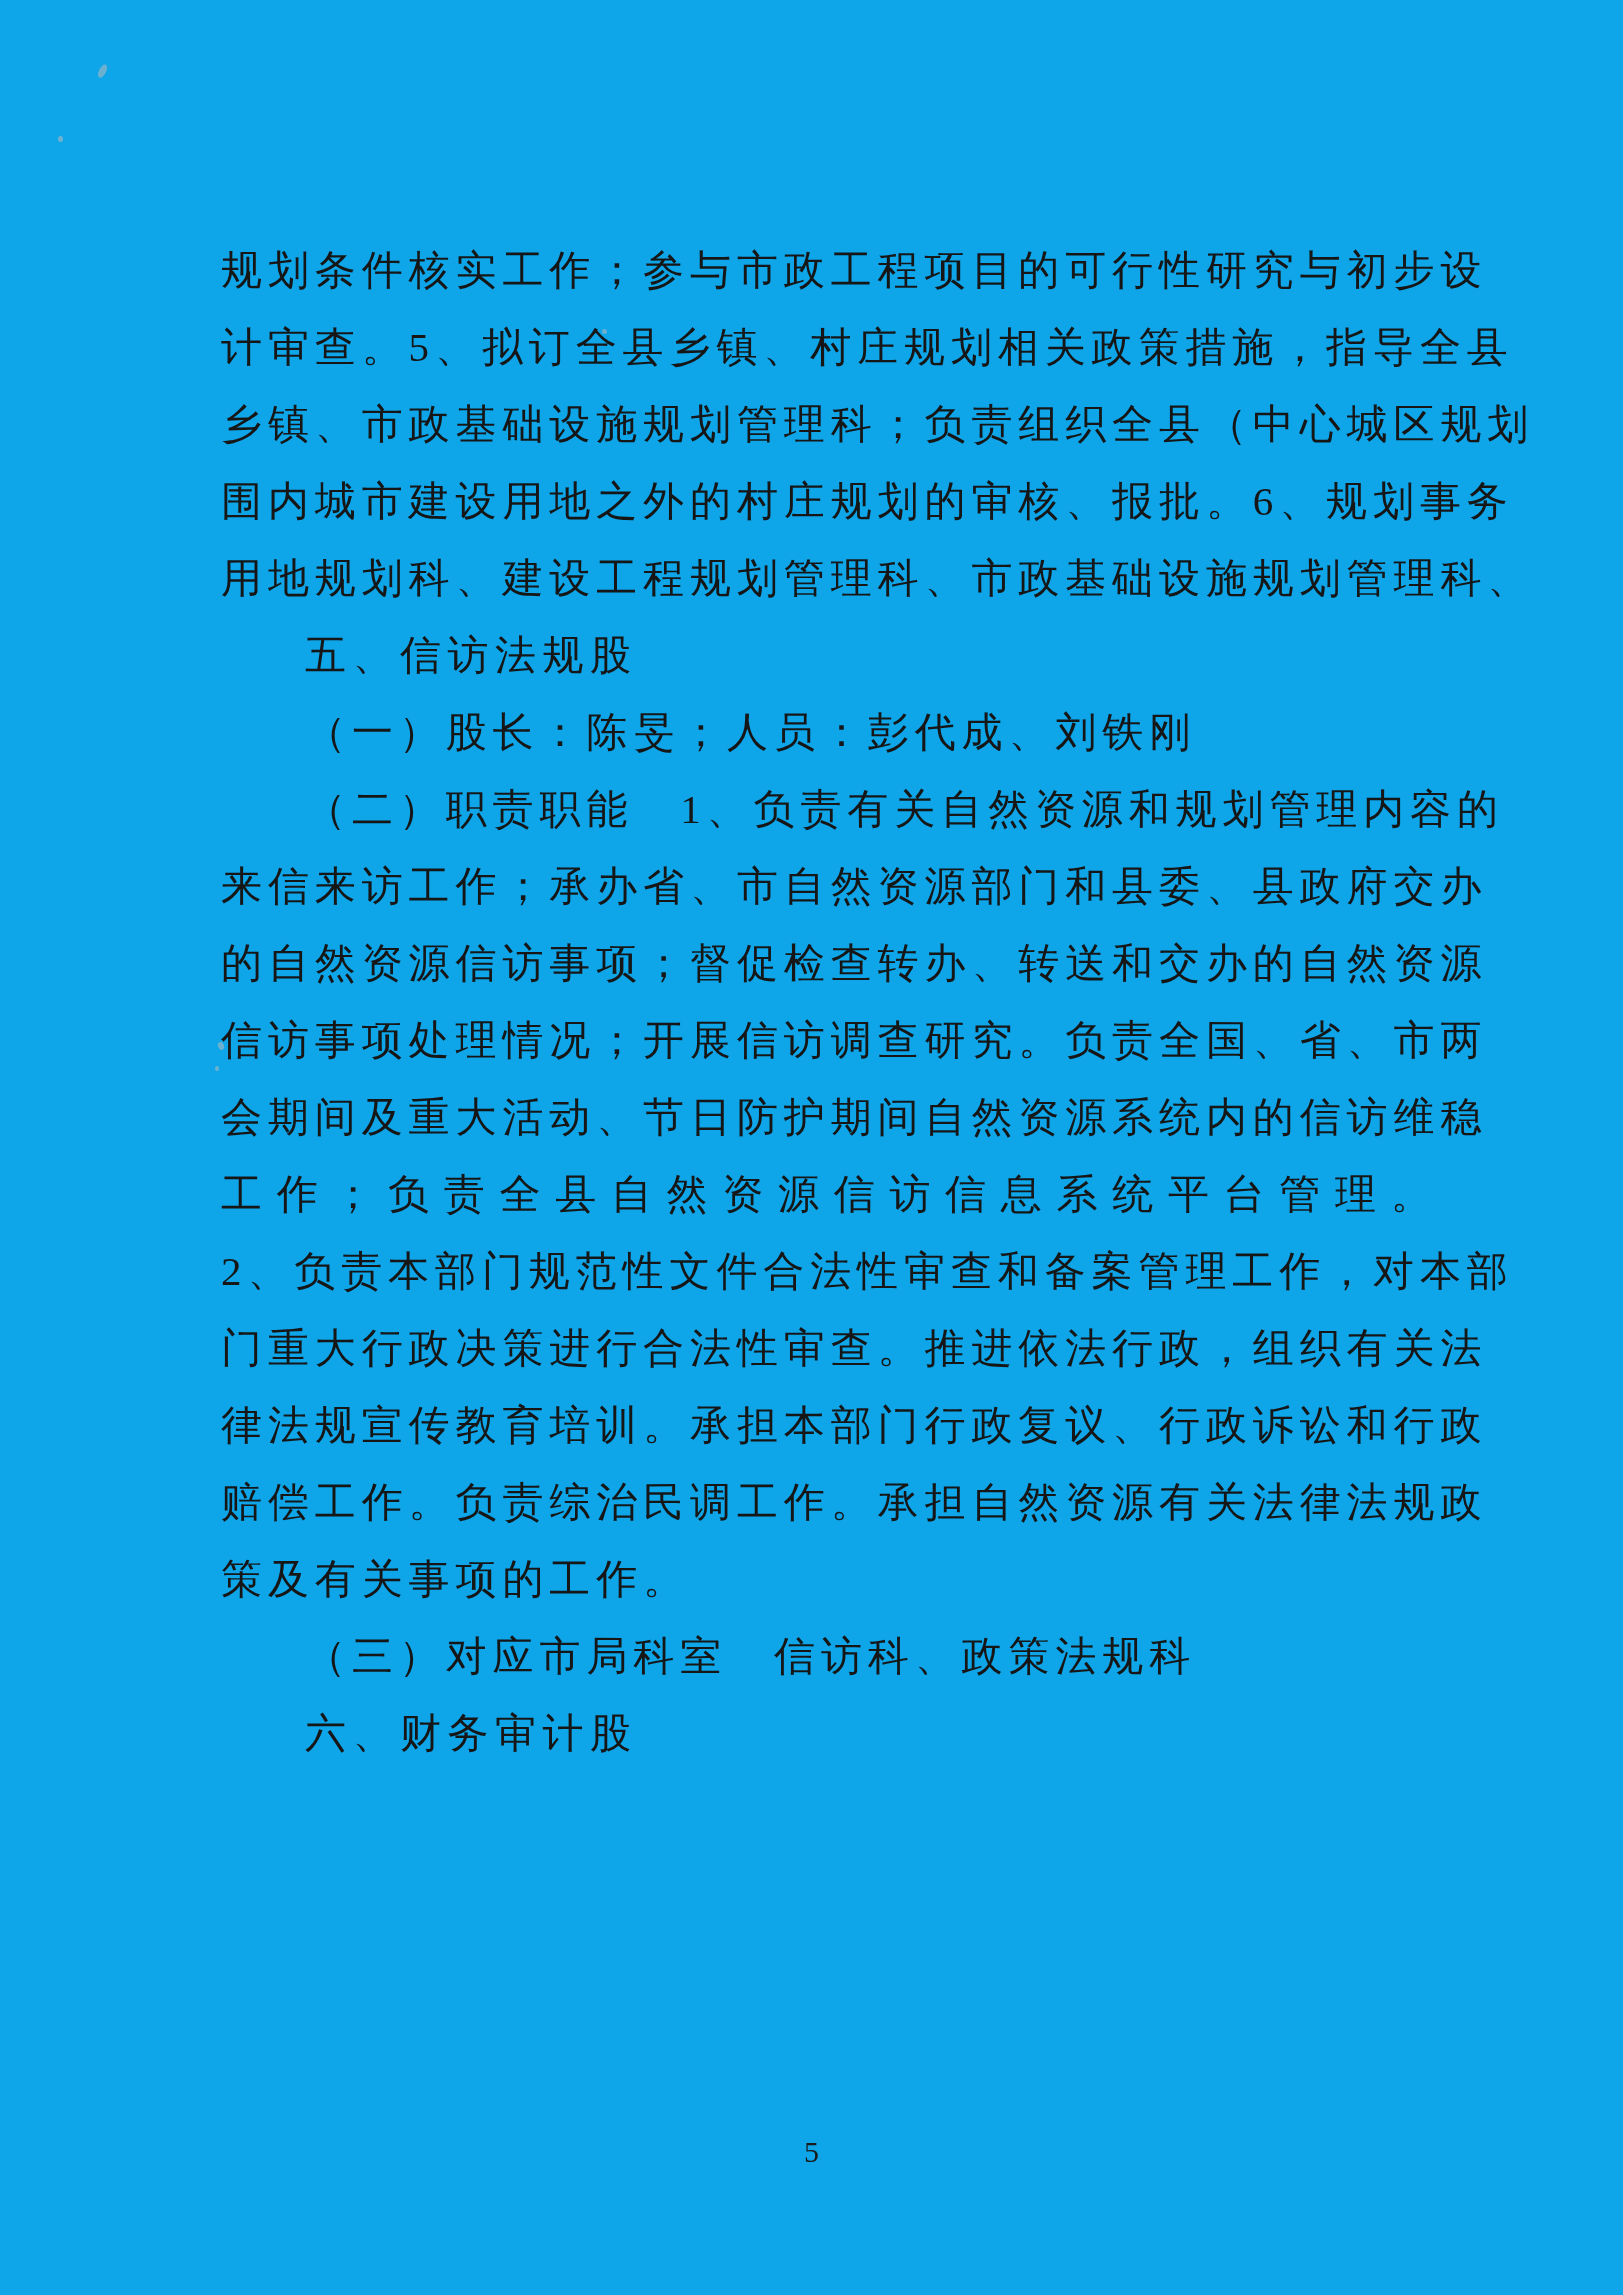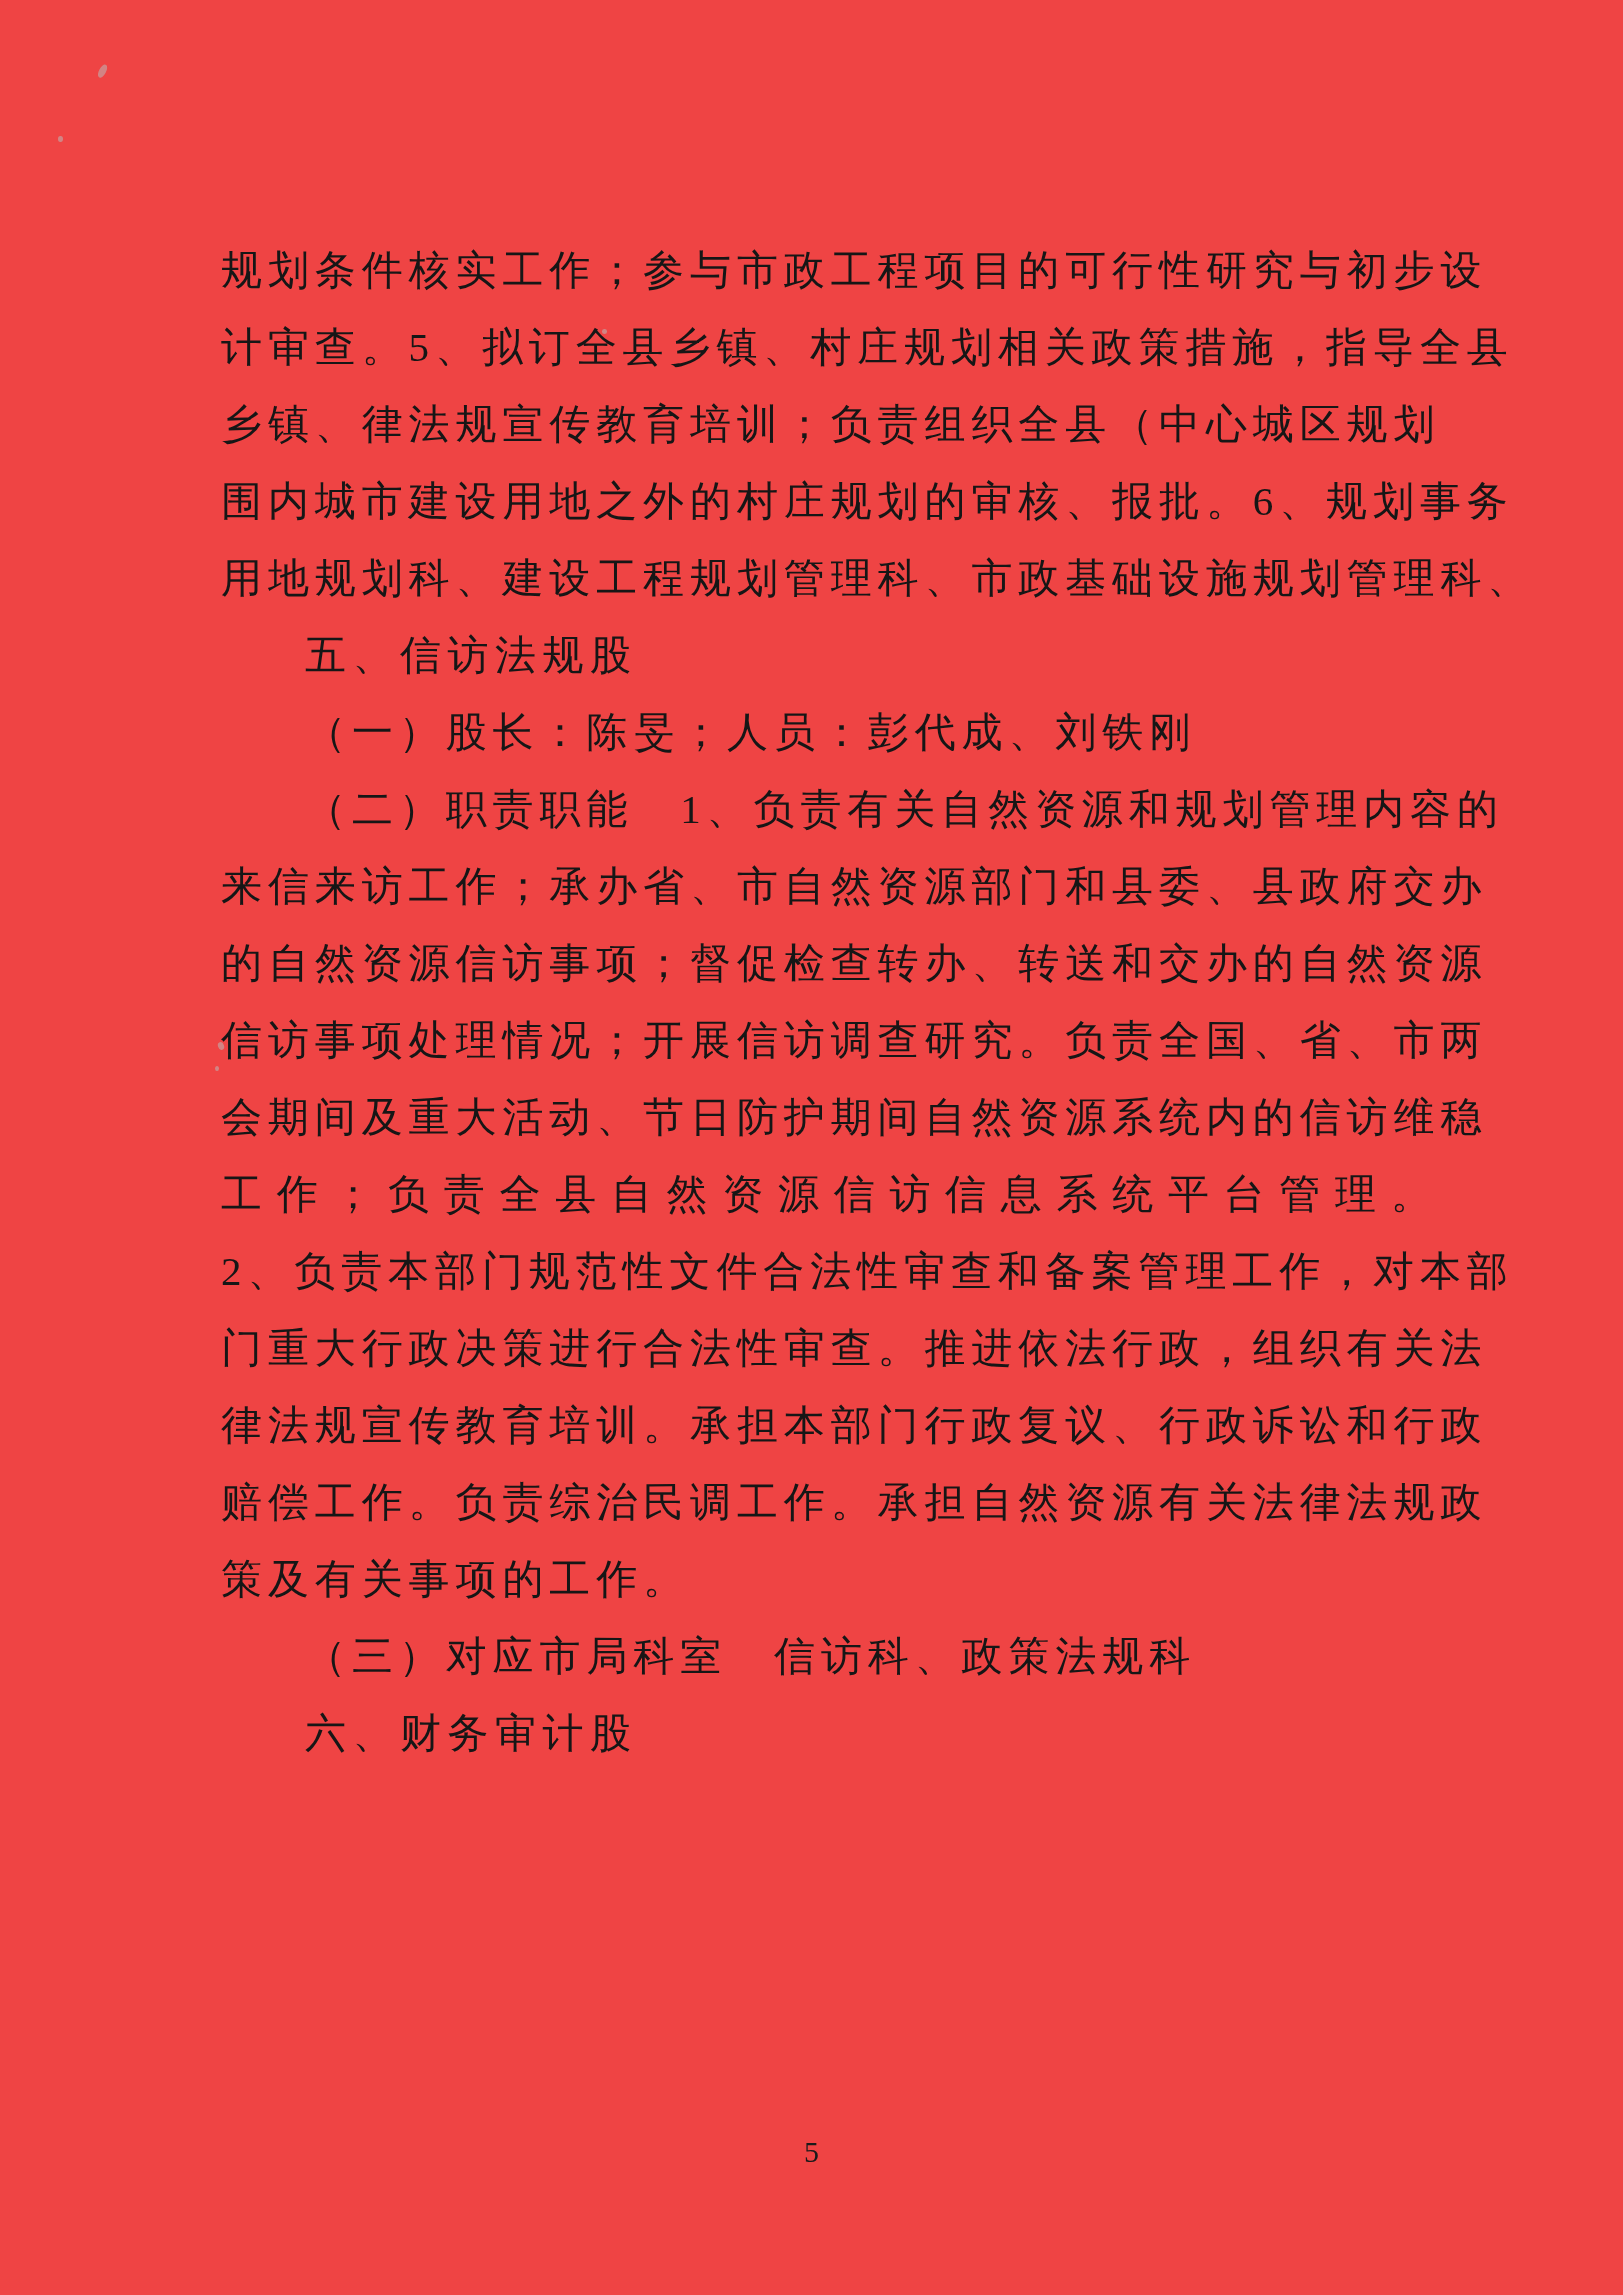--- a/index.html
+++ b/index.html
@@ -1,21 +1,21 @@
 <!DOCTYPE html>
 <html style="font-size:10.5px"><head>
 <meta charset="utf-8">
 <style>
   html, body { margin: 0; padding: 0; background: #888; }
   .page {
     position: relative;
     width: 1623px;
     height: 2295px;
     margin: 0 auto;
-    background: #ef4444;
+    background: #0ea5e9;
     overflow: hidden;
     color: #161616;
     font-family: "Liberation Serif", "DejaVu Serif", serif;
   }
   .doc-content {
     position: absolute;
     left: 221px;
     top: 232px;
     width: 1225px;
   }
@@ -67,21 +67,21 @@
 
   <span class="artifact a1"></span>
   <span class="artifact a2"></span>
   <span class="artifact a3"></span>
   <span class="artifact a4"></span>
   <span class="artifact a5"></span>
 
   <div class="doc-content" id="doc-content">
       <div class="line">规划条件核实工作；参与市政工程项目的可行性研究与初步设</div>
       <div class="line">计审查。5、拟订全县乡镇、村庄规划相关政策措施，指导全县</div>
-      <div class="line">乡镇、律法规宣传教育培训；负责组织全县（中心城区规划</div>
+      <div class="line">乡镇、市政基础设施规划管理科；负责组织全县（中心城区规划</div>
       <div class="line">围内城市建设用地之外的村庄规划的审核、报批。6、规划事务</div>
       <div class="line">用地规划科、建设工程规划管理科、市政基础设施规划管理科、</div>
       <div class="line heading indent">五、信访法规股</div>
       <div class="line indent">（一）股长：陈旻；人员：彭代成、刘铁刚</div>
       <div class="line indent">（二）职责职能　1、负责有关自然资源和规划管理内容的</div>
       <div class="line">来信来访工作；承办省、市自然资源部门和县委、县政府交办</div>
       <div class="line">的自然资源信访事项；督促检查转办、转送和交办的自然资源</div>
       <div class="line">信访事项处理情况；开展信访调查研究。负责全国、省、市两</div>
       <div class="line">会期间及重大活动、节日防护期间自然资源系统内的信访维稳</div>
       <div class="line spread">工作；负责全县自然资源信访信息系统平台管理。</div>

